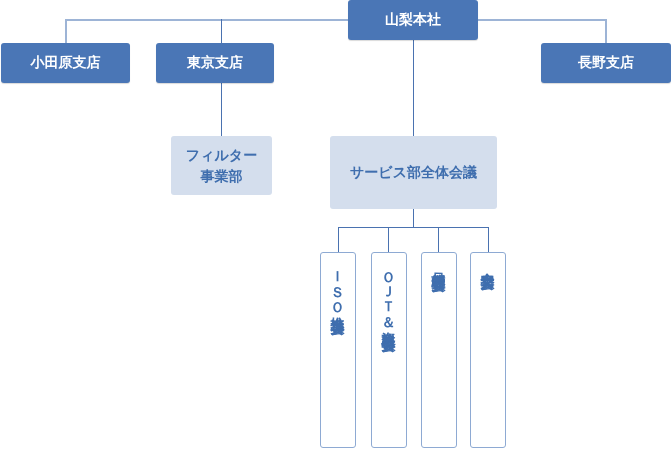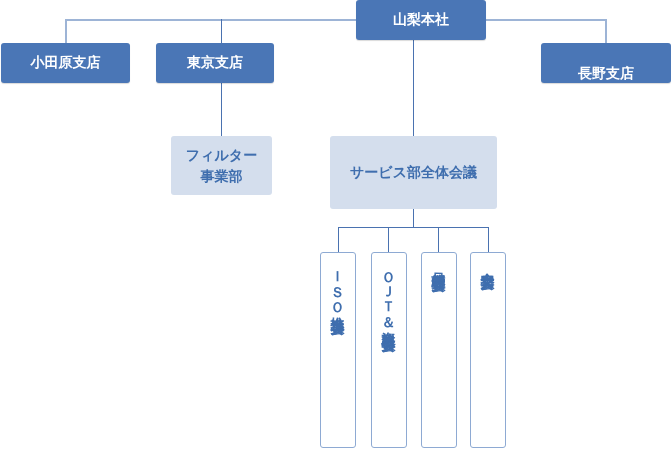--- a/index.html
+++ b/index.html
@@ -27,31 +27,31 @@
 <div class="line" style="left:605px; top:19px; width:2px; height:24px;"></div>
 <div class="line dark" style="left:221px; top:83px; width:1px; height:53px;"></div>
 <div class="line dark" style="left:413px; top:40px; width:1px; height:96px;"></div>
 <div class="line dark" style="left:413px; top:195px; width:1px; height:32px;"></div>
 <div class="line dark" style="left:338px; top:227px; width:151px; height:1px;"></div>
 <div class="line dark" style="left:338px; top:227px; width:1px; height:25px;"></div>
 <div class="line dark" style="left:388px; top:227px; width:1px; height:25px;"></div>
 <div class="line dark" style="left:438px; top:227px; width:1px; height:25px;"></div>
 <div class="line dark" style="left:488px; top:227px; width:1px; height:25px;"></div>
 
-<div class="box primary" style="left:356px; top:0px; width:130px; height:40px;">
+<div class="box primary" style="left:348px; top:0px; width:130px; height:40px;">
   <span>山梨本社</span>
 </div>
 
 <div class="box primary" style="left:1px; top:43px; width:129px; height:40px;">
   <span>小田原支店</span>
 </div>
 <div class="box primary" style="left:156px; top:43px; width:118px; height:40px;">
   <span>東京支店</span>
 </div>
-<div class="box primary" style="left:541px; top:43px; width:130px; height:40px;align-items:flex-end;">
+<div class="box primary" style="left:541px; top:43px; width:130px; height:40px;">
   <span>長野支店</span>
 </div>
 
 <div class="box secondary" style="left:171px; top:136px; width:101px; height:59px;">
   <span>フィルター</span>
   <span>事業部</span>
 </div>
 <div class="box secondary" style="left:330px; top:136px; width:167px; height:73px;">
   <span>サービス部全体会議</span>
 </div>

